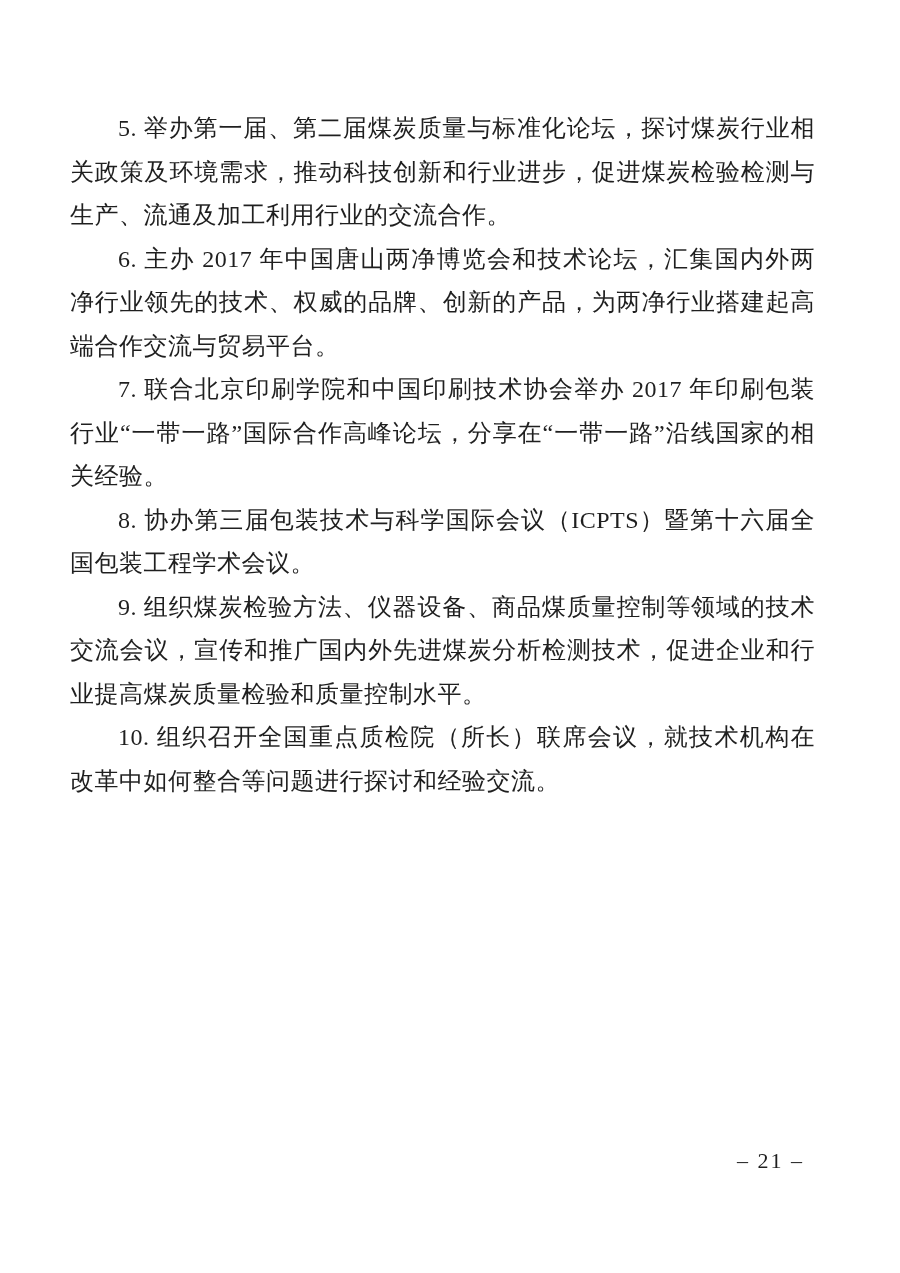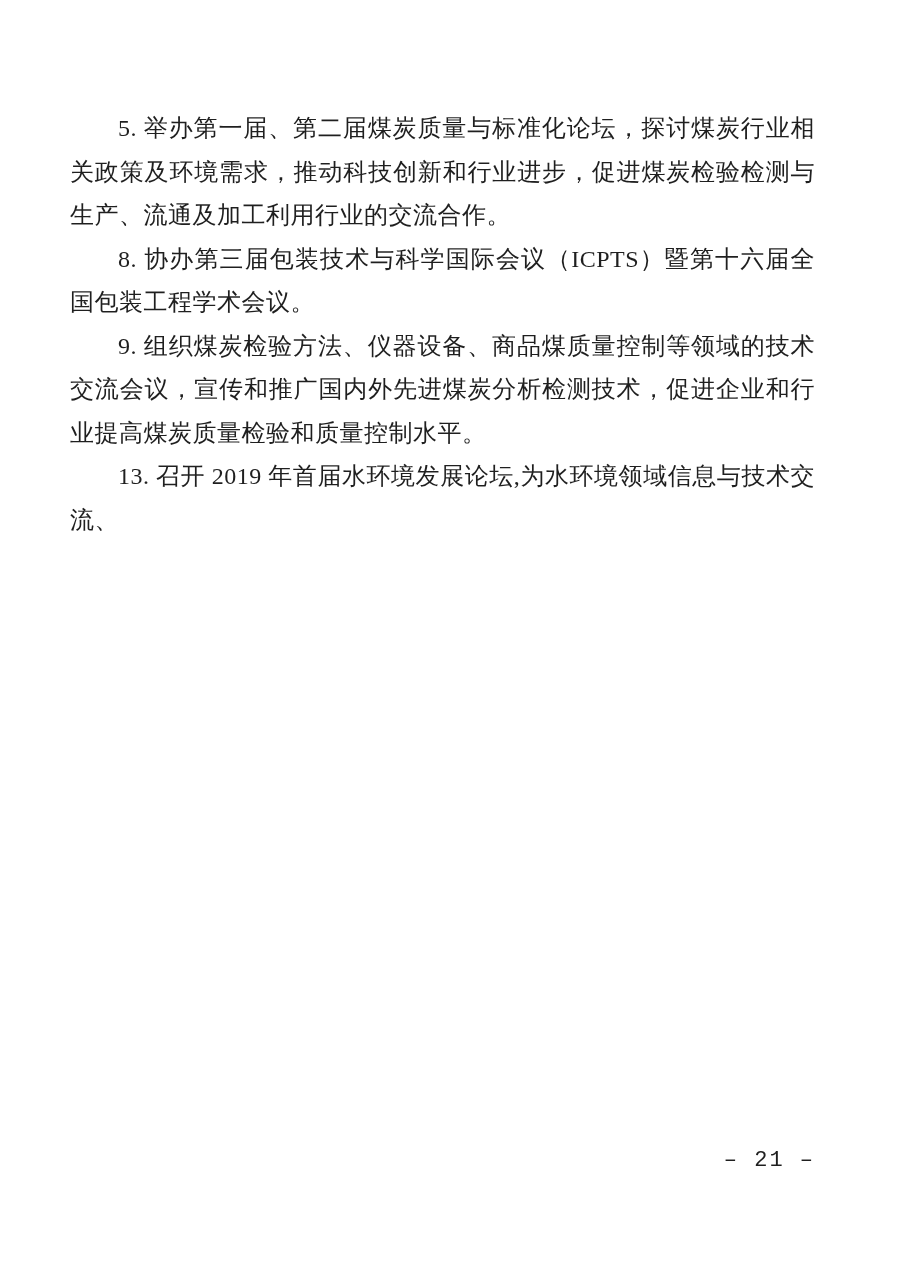--- a/index.html
+++ b/index.html
@@ -29,32 +29,34 @@
     letter-spacing: 0.5px;
   }
   .content p {
     margin: 0;
     padding: 0;
     text-indent: 2em;
   }
   .footer {
     position: absolute;
     top: 1148px;
-    right: 85px;
+    right: 96px;
     font-size: 22px;
     color: #1f1f1f;
     letter-spacing: 2px;
-    font-family: Liberation Mono, monospace;
+    font-family: Liberation Serif, serif;
     text-align: right;
   }
 </style>
 </head>
 <body>
 
 <div class="page" style="background: rgb(255, 255, 255);">
   <div class="content" style="color: rgb(31, 31, 31);">
     <p>5. 举办第一届、第二届煤炭质量与标准化论坛，探讨煤炭行业相关政策及环境需求，推动科技创新和行业进步，促进煤炭检验检测与生产、流通及加工利用行业的交流合作。</p>
+    <p>6. 主办 2017 年中国唐山两净博览会和技术论坛，汇集国内外两净行业领先的技术、权威的品牌、创新的产品，为两净行业搭建起高端合作交流与贸易平台。</p>
+    <p>7. 联合北京印刷学院和中国印刷技术协会举办 2017 年印刷包装行业“一带一路”国际合作高峰论坛，分享在“一带一路”沿线国家的相关经验。</p>
     <p>8. 协办第三届包装技术与科学国际会议（ICPTS）暨第十六届全国包装工程学术会议。</p>
     <p>9. 组织煤炭检验方法、仪器设备、商品煤质量控制等领域的技术交流会议，宣传和推广国内外先进煤炭分析检测技术，促进企业和行业提高煤炭质量检验和质量控制水平。</p>
-    <p>13. 召开 2019 年首届水环境发展论坛,为水环境领域信息与技术交流、</p>
+    <p>10. 组织召开全国重点质检院（所长）联席会议，就技术机构在改革中如何整合等问题进行探讨和经验交流。</p>
   </div>
   <div class="footer">– 21 –</div>
 </div>
 
 </body></html>

